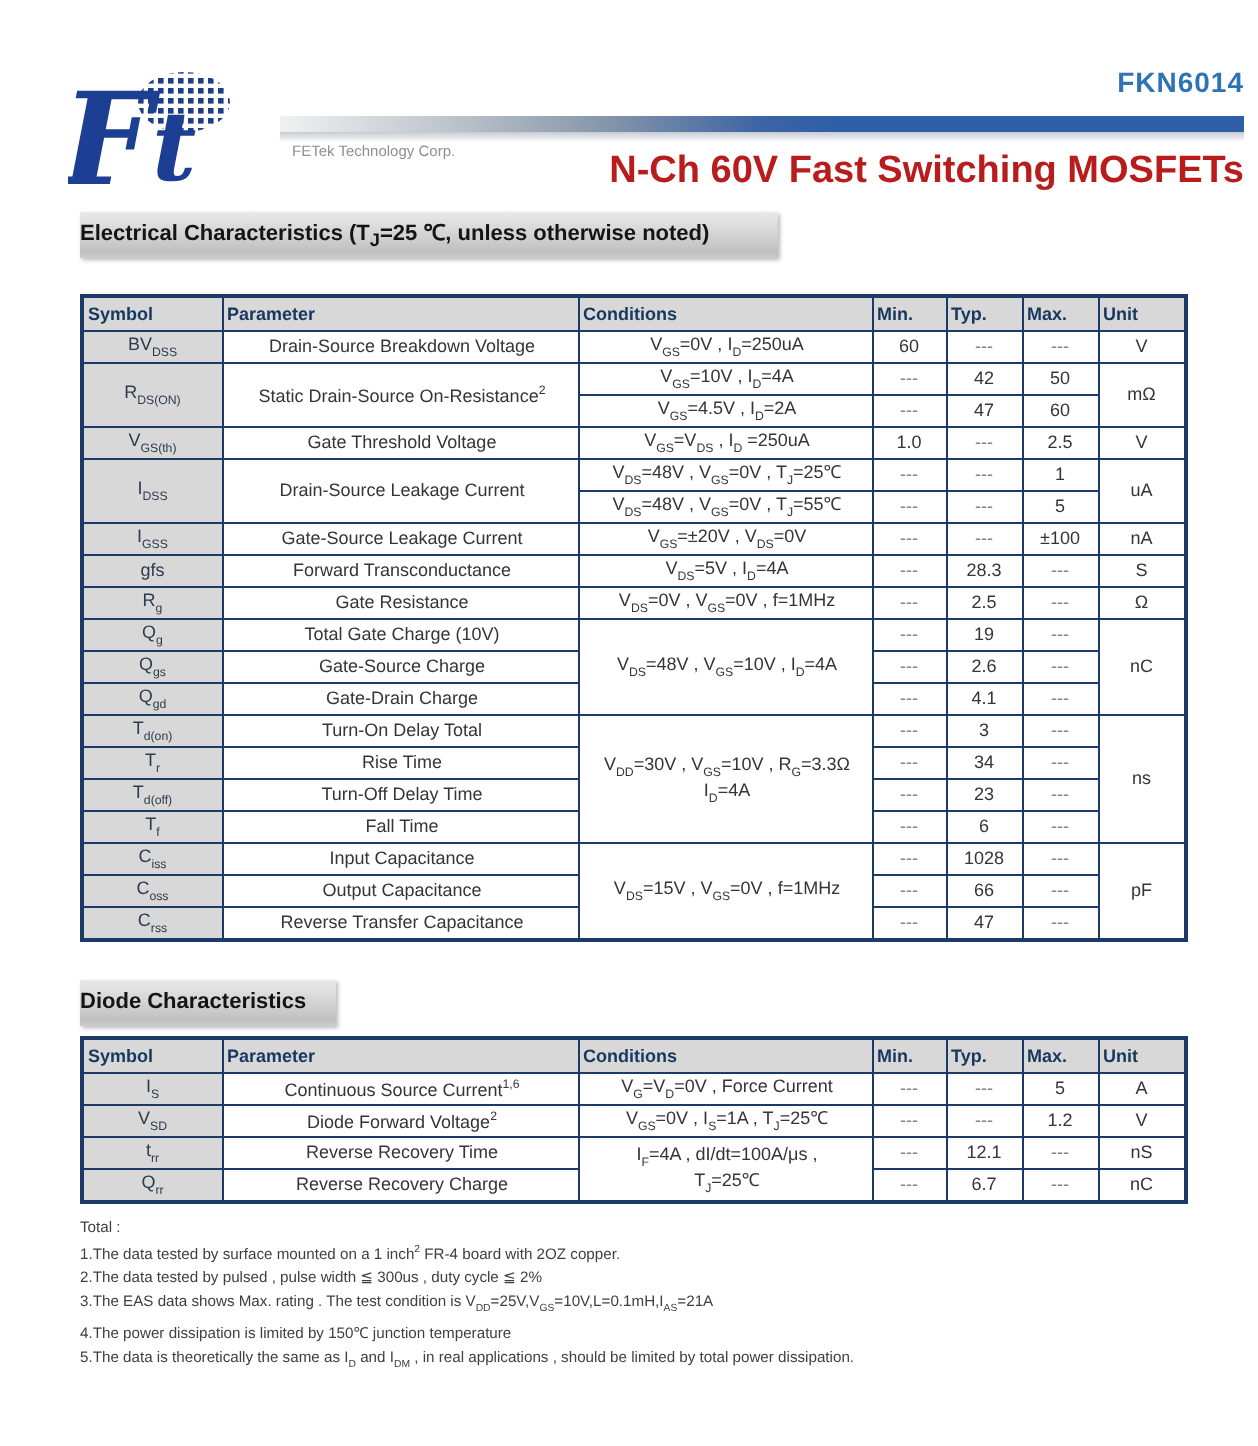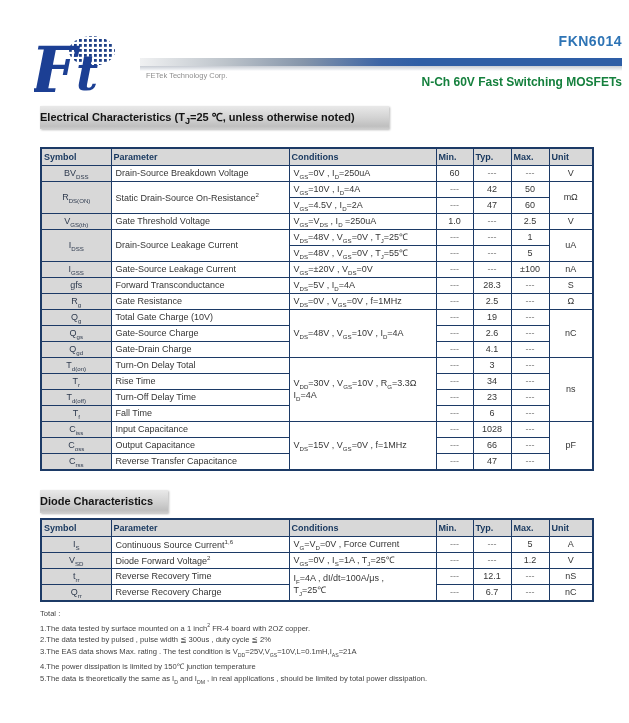--- a/index.html
+++ b/index.html
@@ -5,21 +5,21 @@
   html,body { margin:0; padding:0; background:#ffffff; }
   .page {
     position:relative; width:629px; height:723px; background:#ffffff;
     font-family:"Liberation Sans", sans-serif; overflow:hidden;
   }
 
   
   .logo { position:absolute; left:34px; top:34px; width:104px; height:66px; }
   .company { position:absolute; left:146px; top:71px; font-size:7.5px; color:#8f8f8f; }
   .part-number { position:absolute; right:7px; top:33px; font-size:14px; font-weight:bold; color:#2e74b5; letter-spacing:0.5px; }
-  .subtitle { position:absolute; right:7px; top:75px; font-size:12px; font-weight:bold; color:#15803d;text-align:center; }
+  .subtitle { position:absolute; right:7px; top:75px; font-size:19px; font-weight:bold; color:#b91c1c;text-align:center; }
   .brand-bar { position:absolute; left:140px; top:58px; width:482px; height:13px; }
   .brand-bar .bar-top { height:8px;
     background:linear-gradient(90deg,#f0f1f2 0%,#bcc3ca 18%,#8595aa 34%,#3c64a5 50%,#2e5ea6 58%,#2e5ea6 100%); }
   .brand-bar .bar-bottom { height:5px;
     background:linear-gradient(180deg,#c7ccd3 0%,#eef0f3 75%,#ffffff 100%); }
 
   
   .sec-box {
     position:absolute; left:40px; height:23px; line-height:23px;
     padding-left:0; font-size:11px; font-weight:bold; color:#141414;
@@ -37,21 +37,21 @@
   }
   table.ds-table.elec { top:147px; }
   table.ds-table.diode { top:518px; }
   .ds-table th, .ds-table td {
     border:1px solid #1c3a66; font-size:9px; padding:0 2px;
     vertical-align:middle; line-height:1.15; overflow:hidden;
   }
   .ds-table th { background:#d8d8d8; color:#17375e; font-weight:bold; height:16px; text-align:left; }
   .ds-table td { height:15px; color:#353535; text-align:center; }
   .ds-table td.sym { background:#d8d8d8; color:#2e3a4e; }
-  .ds-table td.left { text-align:left; padding-left:4px; }
+  .ds-table td.left { text-align:center; padding-left:4px; }
   .ds-table td.dash { color:#7d7d7d; }
   .ds-table sub { font-size:0.68em; }
   .ds-table sup { font-size:0.68em; }
 
   
   .notes { position:absolute; left:40px; top:608px; width:566px; font-size:7.6px; color:#3f3f3f; }
   .notes .note-line { line-height:11.8px; white-space:nowrap; }
   .notes sub { font-size:0.68em; }
   .notes sup { font-size:0.68em; }
 </style>

